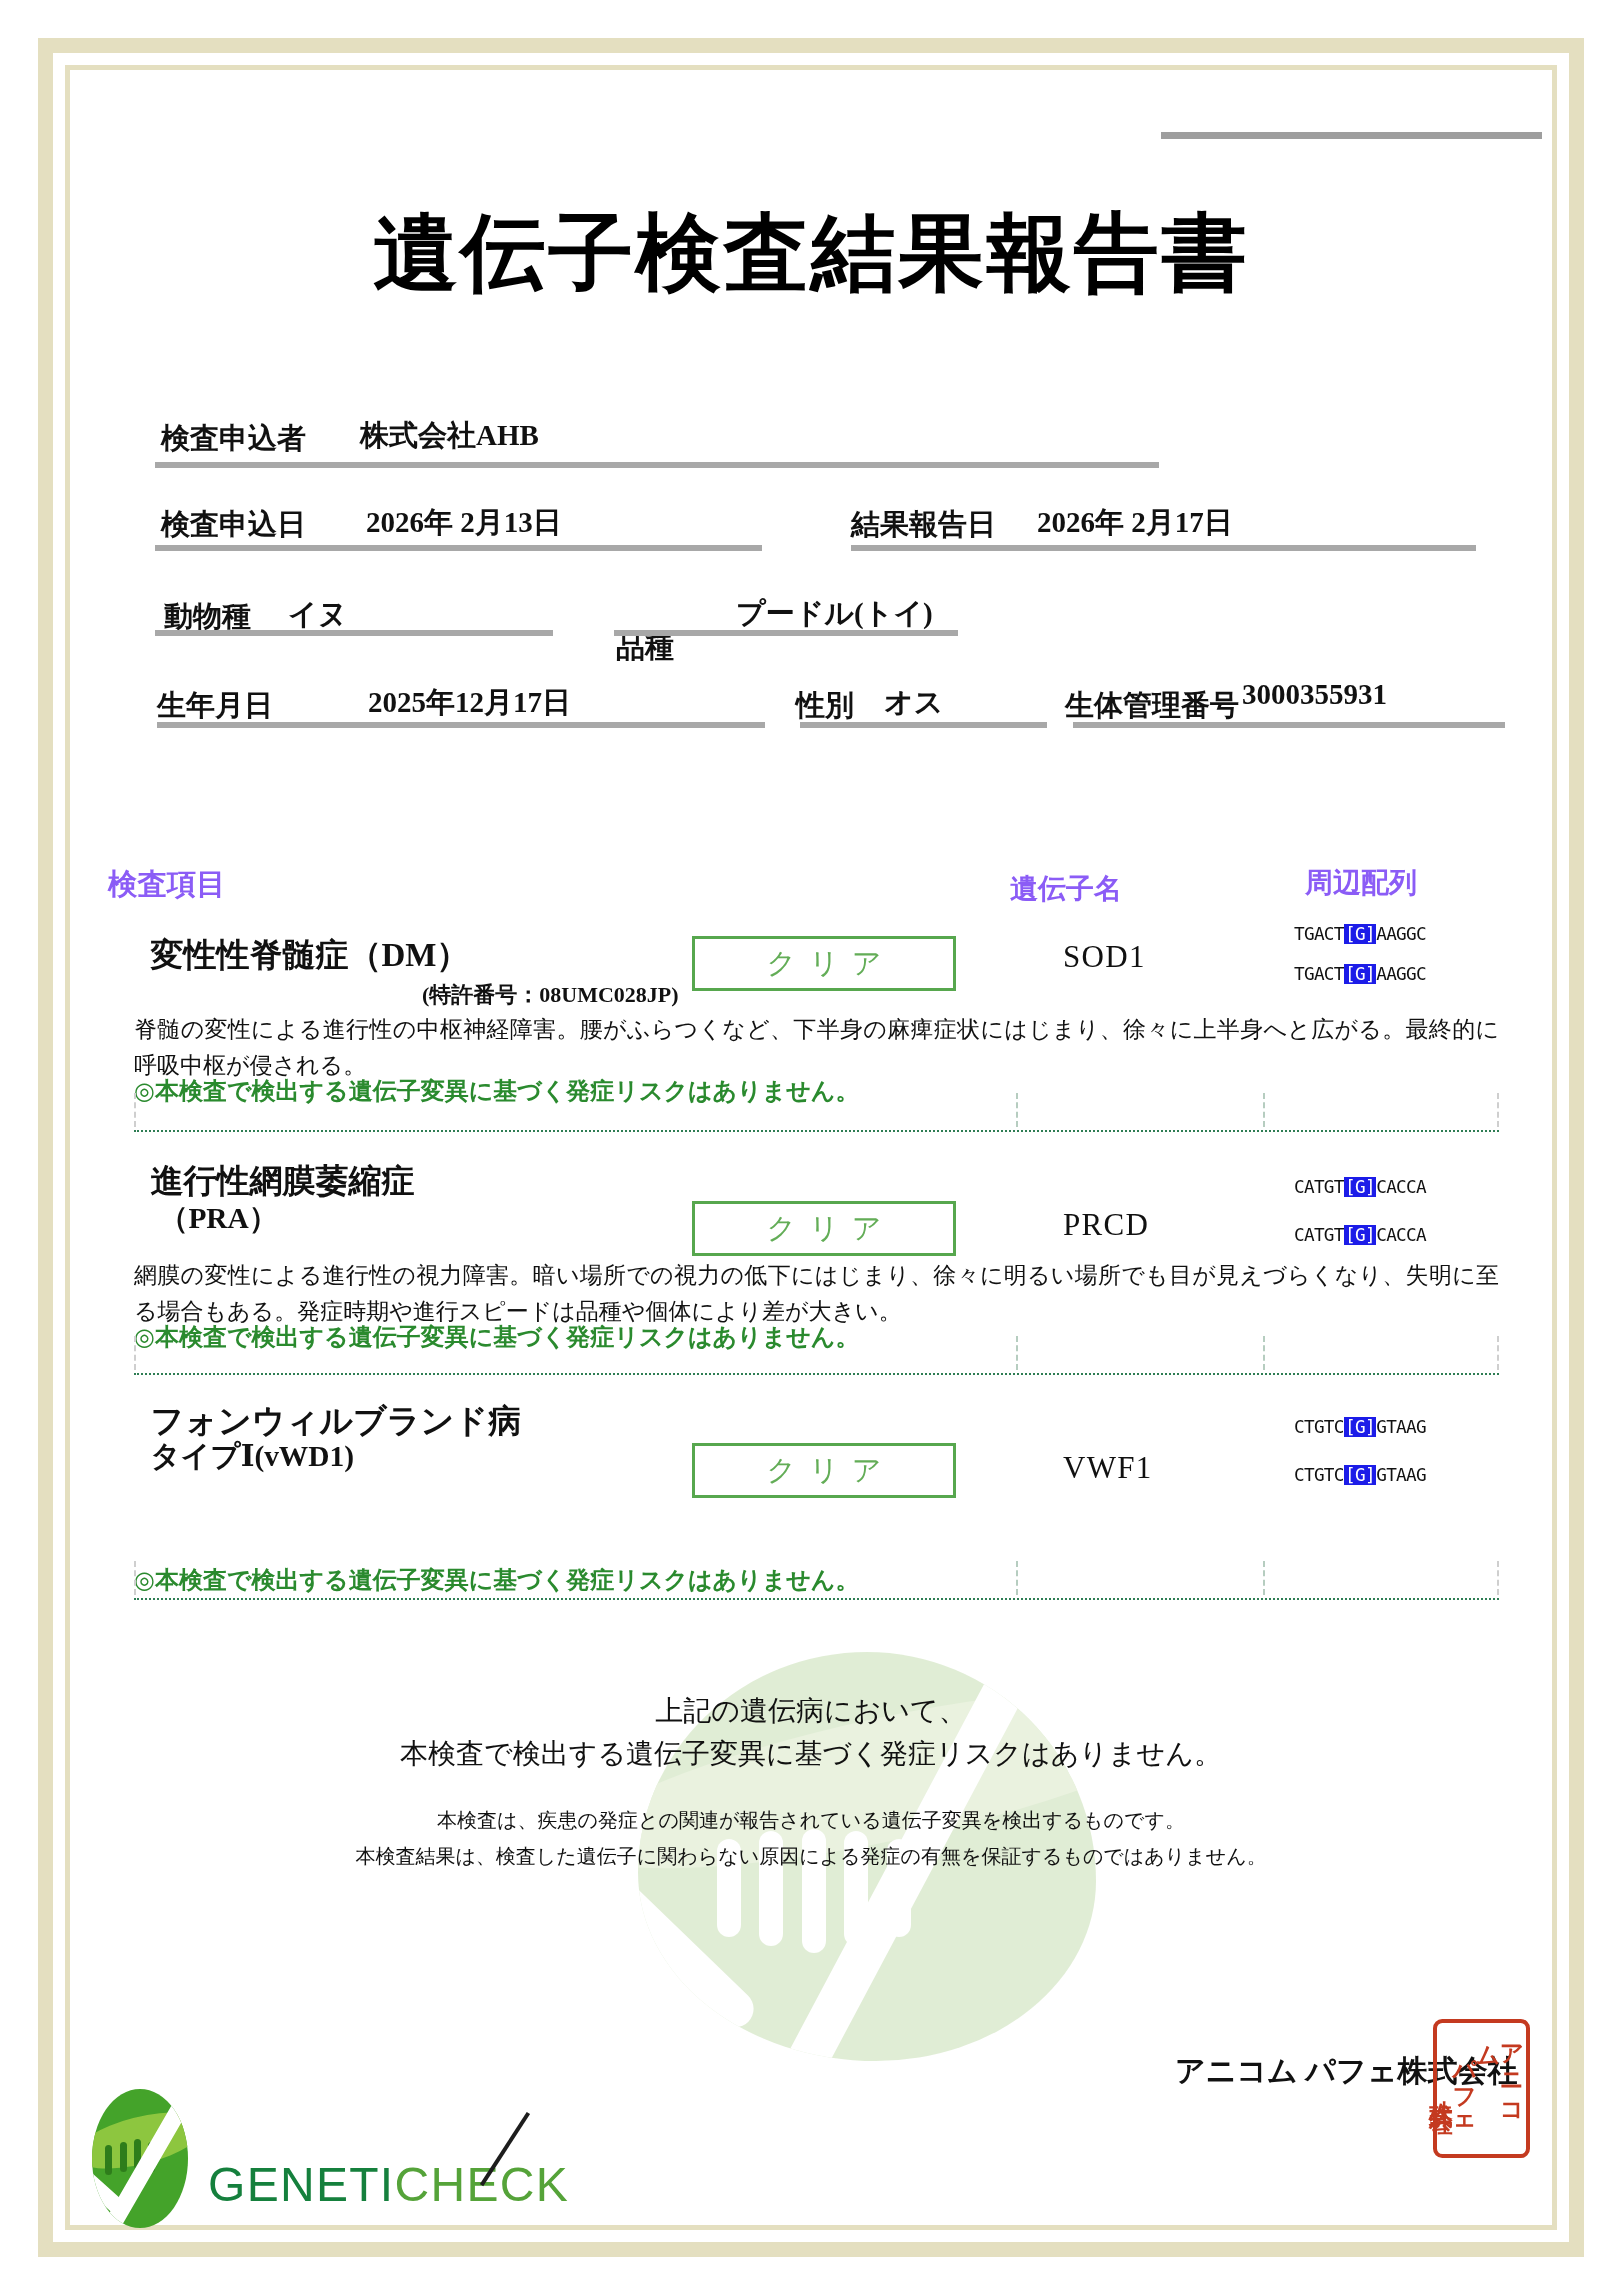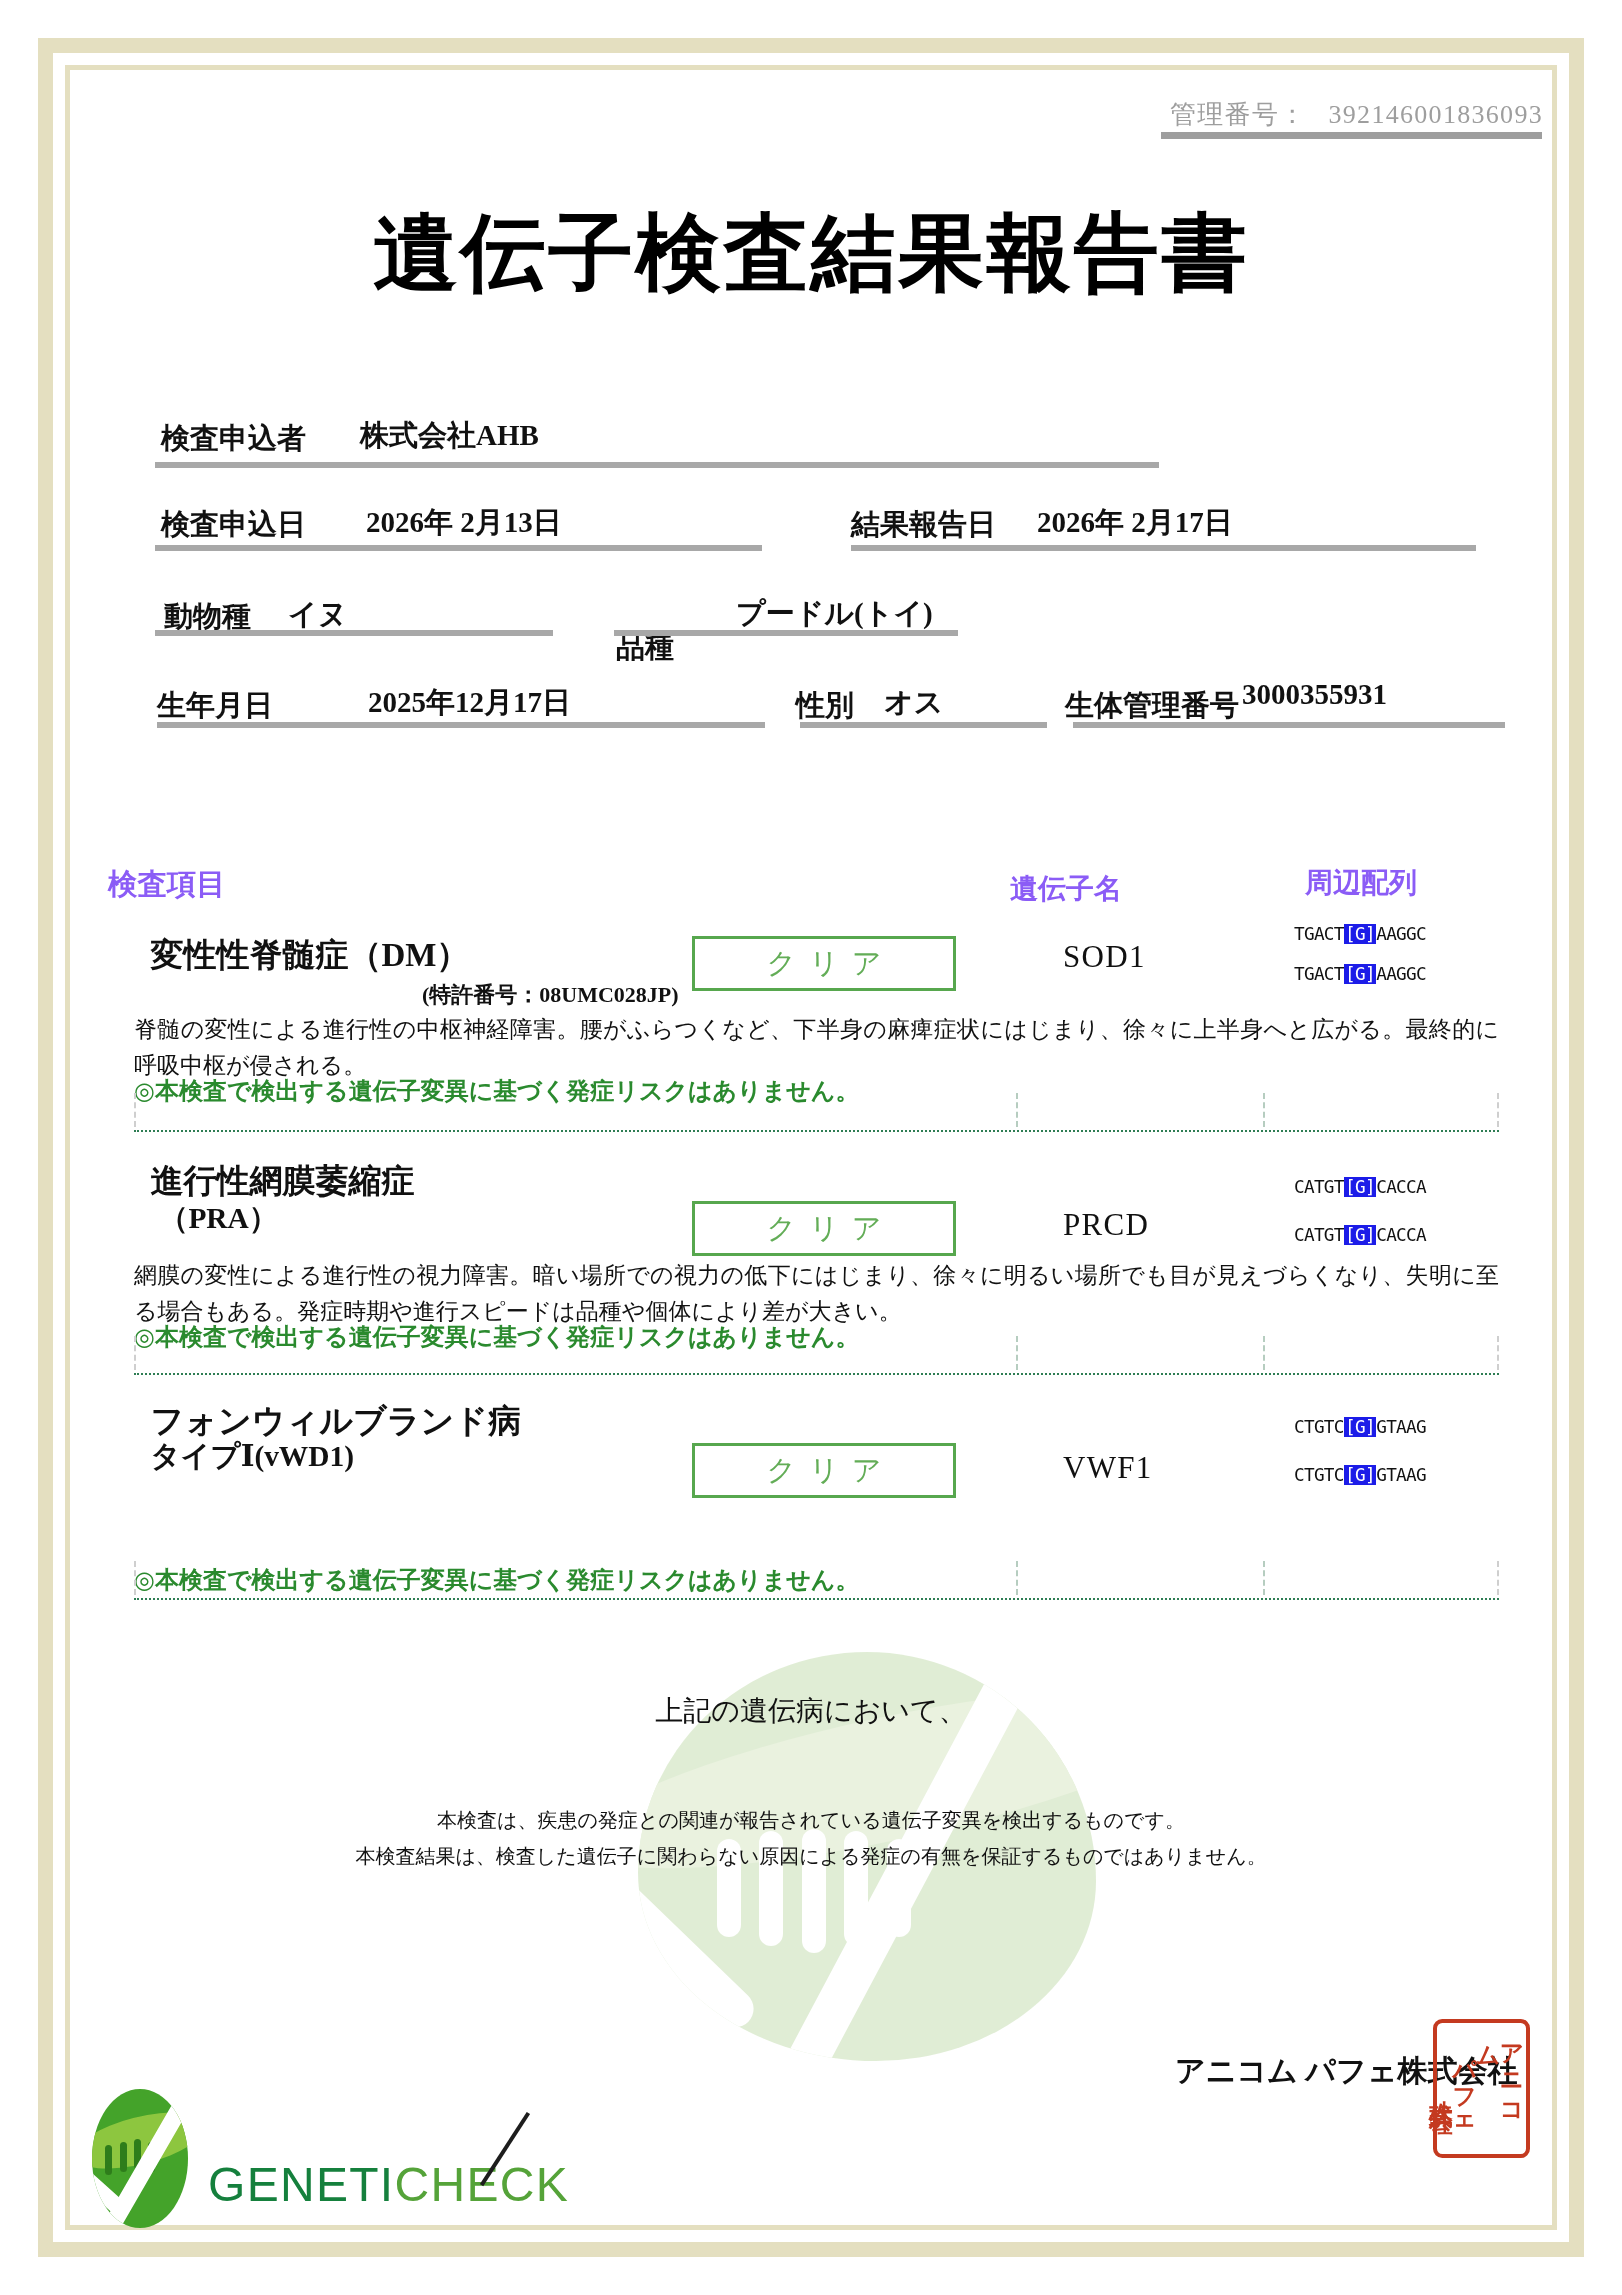--- a/index.html
+++ b/index.html
@@ -90,23 +90,20 @@
       <div class="wm-stripe" style="left:79px;bottom:124px;width:23.6px;height:98px;"></div>
       <div class="wm-stripe" style="left:121px;bottom:115px;width:23.6px;height:115px;"></div>
       <div class="wm-stripe" style="left:164px;bottom:108px;width:23.6px;height:124px;"></div>
       <div class="wm-stripe" style="left:206px;bottom:115px;width:23.6px;height:115px;"></div>
       <div class="wm-stripe" style="left:249px;bottom:124px;width:23.6px;height:98px;"></div>
       <div class="wm-swoosh-short"></div>
       <div class="wm-swoosh-long"></div>
     </div>
   </div>
 
-  <div class="ctrl">
-    <span class="lbl">管理番号：</span><span>392146001836093</span>
-  </div>
   <div class="ctrl-bar"></div>
 
   <div class="title">遺伝子検査結果報告書</div>
 
   <div class="flabel" style="left:161px;top:419px;">検査申込者</div>
   <div class="fvalue" style="left:360px;top:416px;">株式会社AHB</div>
   <div class="bar" style="left:155px;top:462px;width:1004px;"></div>
 
   <div class="flabel" style="left:161px;top:505px;">検査申込日</div>
   <div class="fvalue" style="left:366px;top:503px;">2026年 2月13日</div>
@@ -180,20 +177,21 @@
     <div class="t-seq" style="left:1160px;top:44px;"><span>CTGTC</span><span class="var">[G]</span><span>GTAAG</span></div>
     <div class="t-seq" style="left:1160px;top:92px;"><span>CTGTC</span><span class="var">[G]</span><span>GTAAG</span></div>
     <div class="t-risk" style="top:191px;">◎本検査で検出する遺伝子変異に基づく発症リスクはありません。</div>
     <div class="vline gray" style="left:0;"></div>
     <div class="vline teal" style="left:882px;"></div>
     <div class="vline teal" style="left:1129px;"></div>
     <div class="vline gray" style="right:0;"></div>
   </section>
 
   <div class="sum big" style="top:1692px;">上記の遺伝病において、</div>
+  <div class="sum big" style="top:1735px;">本検査で検出する遺伝子変異に基づく発症リスクはありません。</div>
   <div class="sum note" style="top:1807px;">本検査は、疾患の発症との関連が報告されている遺伝子変異を検出するものです。</div>
   <div class="sum note" style="top:1843px;">本検査結果は、検査した遺伝子に関わらない原因による発症の有無を保証するものではありません。</div>
 
   <div class="logo-mark">
     <div class="lm-ellipse">
       <div class="lm-band"></div>
       <div class="lm-stripe" style="left:13px;"></div>
       <div class="lm-stripe" style="left:27.5px;top:38%;"></div>
       <div class="lm-stripe" style="left:42px;top:36%;"></div>
       <div class="lm-stripe" style="left:56px;top:38%;"></div>

